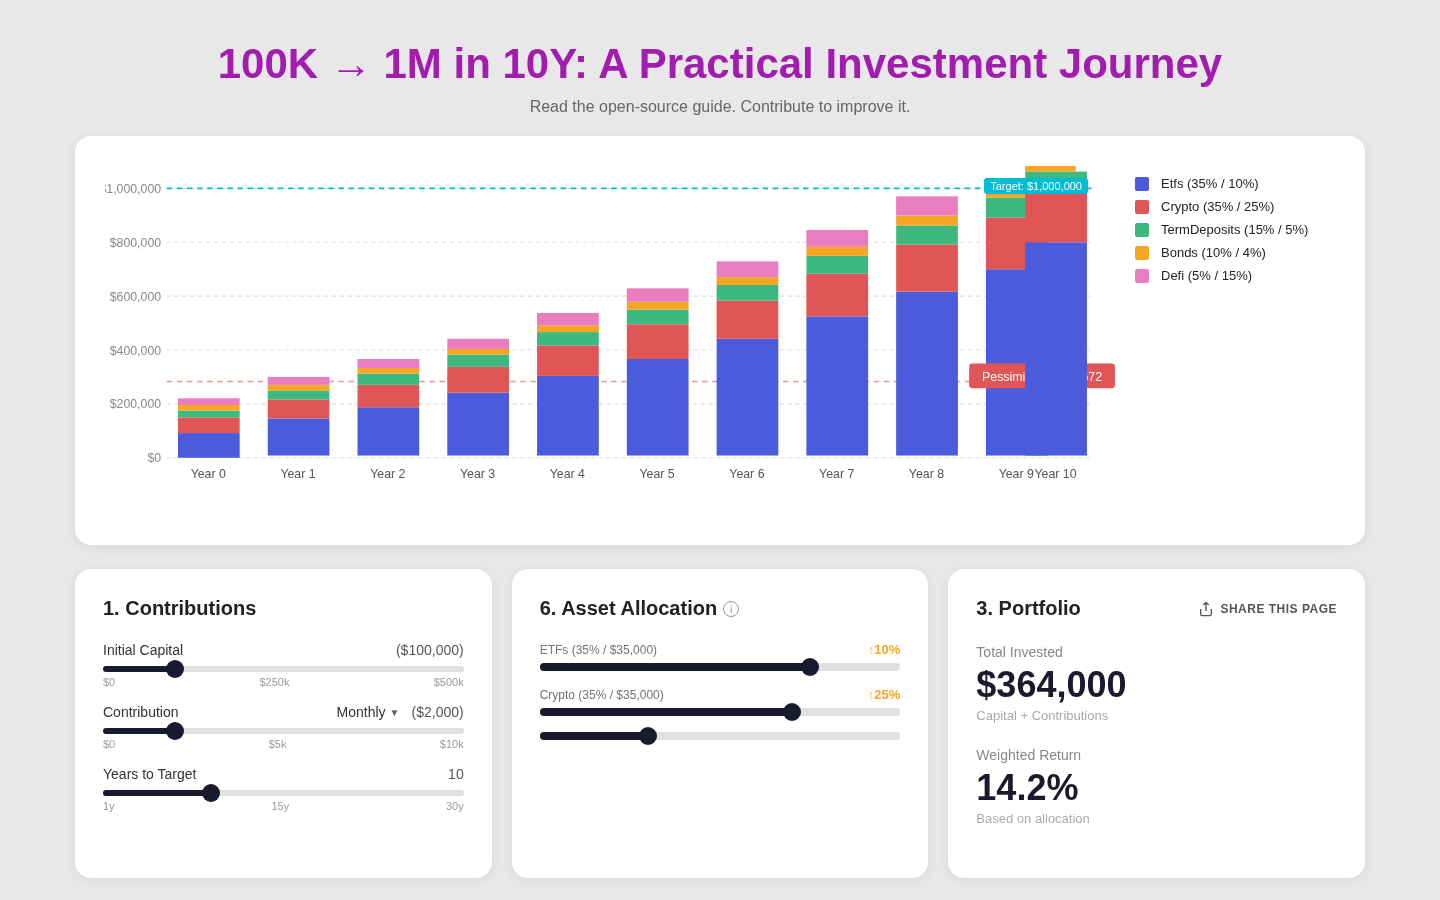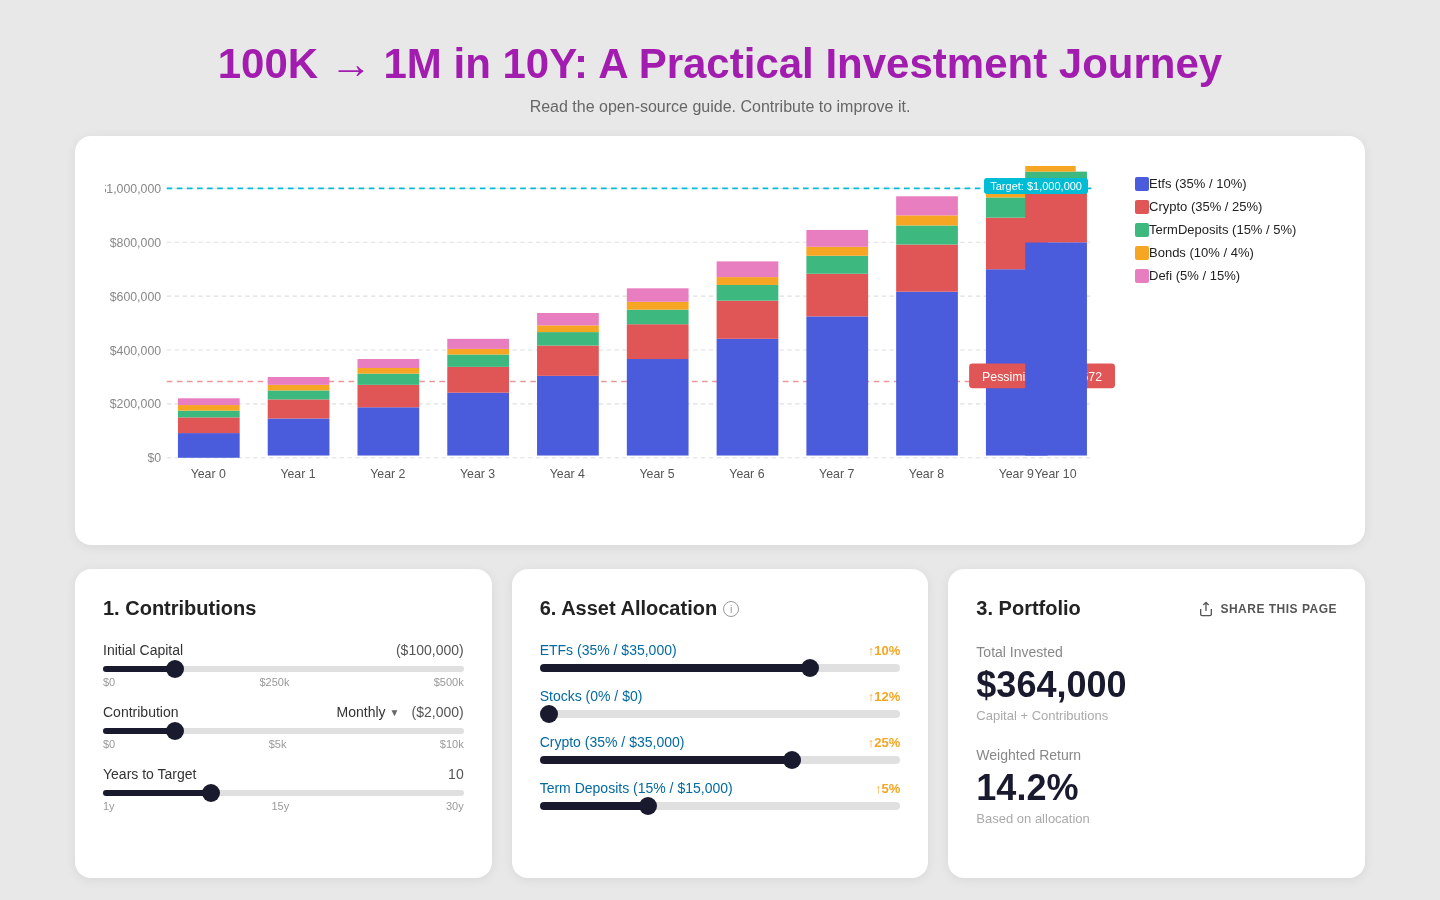--- a/index.html
+++ b/index.html
@@ -49,21 +49,21 @@
     .chart-legend {
       display: flex;
       flex-direction: column;
       gap: 8px;
       padding-top: 10px;
       min-width: 200px;
     }
     .legend-item {
       display: flex;
       align-items: flex-end;
-      gap: 0;
+      gap: 12px;
       font-size: 13px;
     }
     .legend-dot {
       width: 14px;
       height: 14px;
       border-radius: 2px;
       flex-shrink: 0;
     }
     
     .chart-svg-wrap {
@@ -162,21 +162,21 @@
     
     .alloc-row {
       margin-bottom: 16px;
     }
     .alloc-header {
       display: flex;
       justify-content: space-between;
       align-items: center;
       margin-bottom: 6px;
     }
-    .alloc-label { font-size: 14px; color: #0369a1; }
+    .alloc-label { font-size: 12px; color: #737373; }
     .alloc-rate {
       font-size: 13px;
       font-weight: 600;
     }
     .alloc-bar-track {
       width: 100%;
       height: 8px;
       background: #e0e0e0;
       border-radius: 4px;
       position: relative;
@@ -474,47 +474,33 @@
       <div class="alloc-header">
         <span class="alloc-label">ETFs (35% / $35,000)</span>
         <span class="alloc-rate rate-up">↑10%</span>
       </div>
       <div class="alloc-bar-track">
         <div class="alloc-bar-fill" style="width:75%"></div>
         <div class="alloc-bar-thumb" style="left:calc(75% - 9px)"></div>
       </div>
     </div>
 
-    <div class="alloc-row">
-      <div class="alloc-header">
-        <span class="alloc-label">Stocks (0% / $0)</span>
-        <span class="alloc-rate rate-up">↑12%</span>
-      </div>
-      <div class="alloc-bar-track">
-        <div class="alloc-bar-fill" style="width:0%"></div>
-        <div class="alloc-bar-thumb" style="left:0px"></div>
-      </div>
-    </div>
 
     <div class="alloc-row">
       <div class="alloc-header">
         <span class="alloc-label">Crypto (35% / $35,000)</span>
         <span class="alloc-rate rate-up">↑25%</span>
       </div>
       <div class="alloc-bar-track">
         <div class="alloc-bar-fill" style="width:70%"></div>
         <div class="alloc-bar-thumb" style="left:calc(70% - 9px)"></div>
       </div>
     </div>
 
     <div class="alloc-row">
-      <div class="alloc-header">
-        <span class="alloc-label">Term Deposits (15% / $15,000)</span>
-        <span class="alloc-rate rate-up">↑5%</span>
-      </div>
       <div class="alloc-bar-track">
         <div class="alloc-bar-fill" style="width:30%"></div>
         <div class="alloc-bar-thumb" style="left:calc(30% - 9px)"></div>
       </div>
     </div>
   </div>
 
   <div class="panel panel-portfolio">
     <div class="portfolio-header">
       <span class="panel-heading" style="margin-bottom:0;">3. Portfolio</span>

